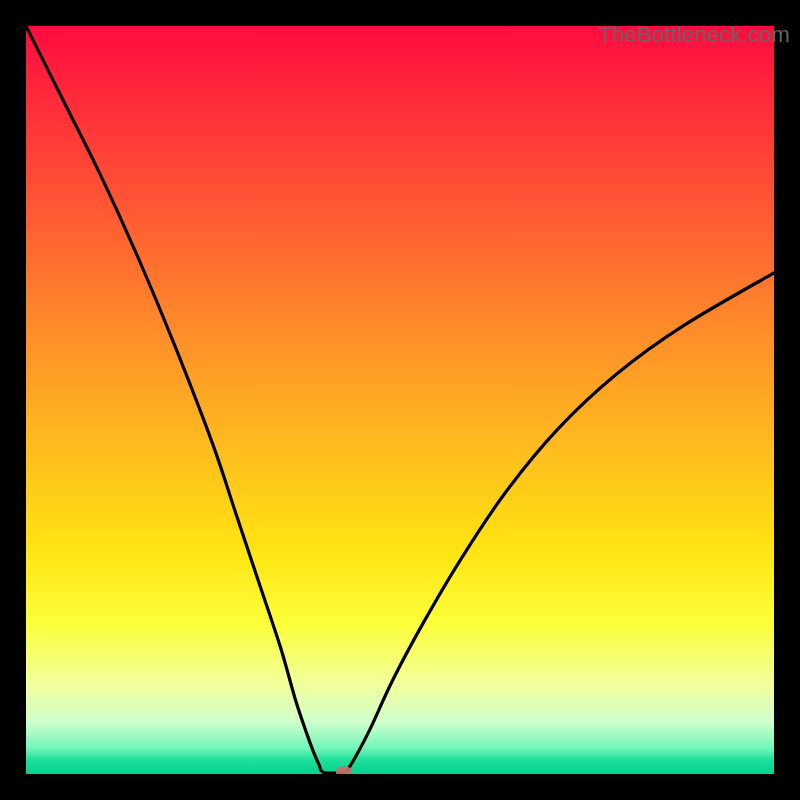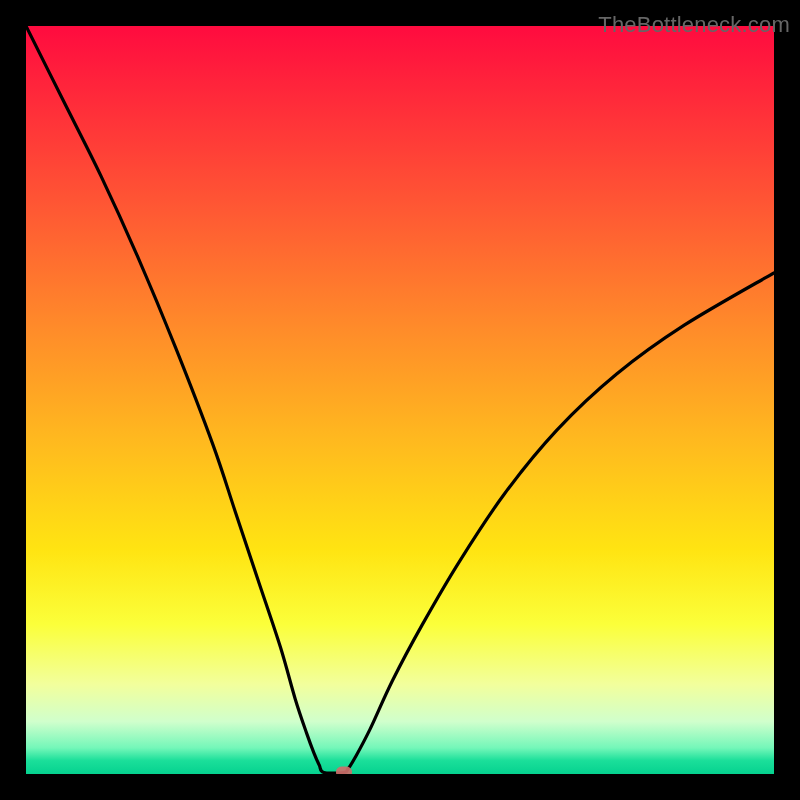--- a/index.html
+++ b/index.html
@@ -12,21 +12,21 @@
     font-family: Arial, Helvetica, sans-serif;
   }
   .frame {
     position: relative;
     width: 800px;
     height: 800px;
     background: #000;
   }
   .watermark {
     position: absolute;
-    top: 12px;
+    top: 22px;
     right: 10px;
     color: #666;
     font-size: 22px;
     font-weight: 500;
     letter-spacing: 0.2px;
     z-index: 3;
   }
   .plot-area {
     position: absolute;
     left: 26px;

